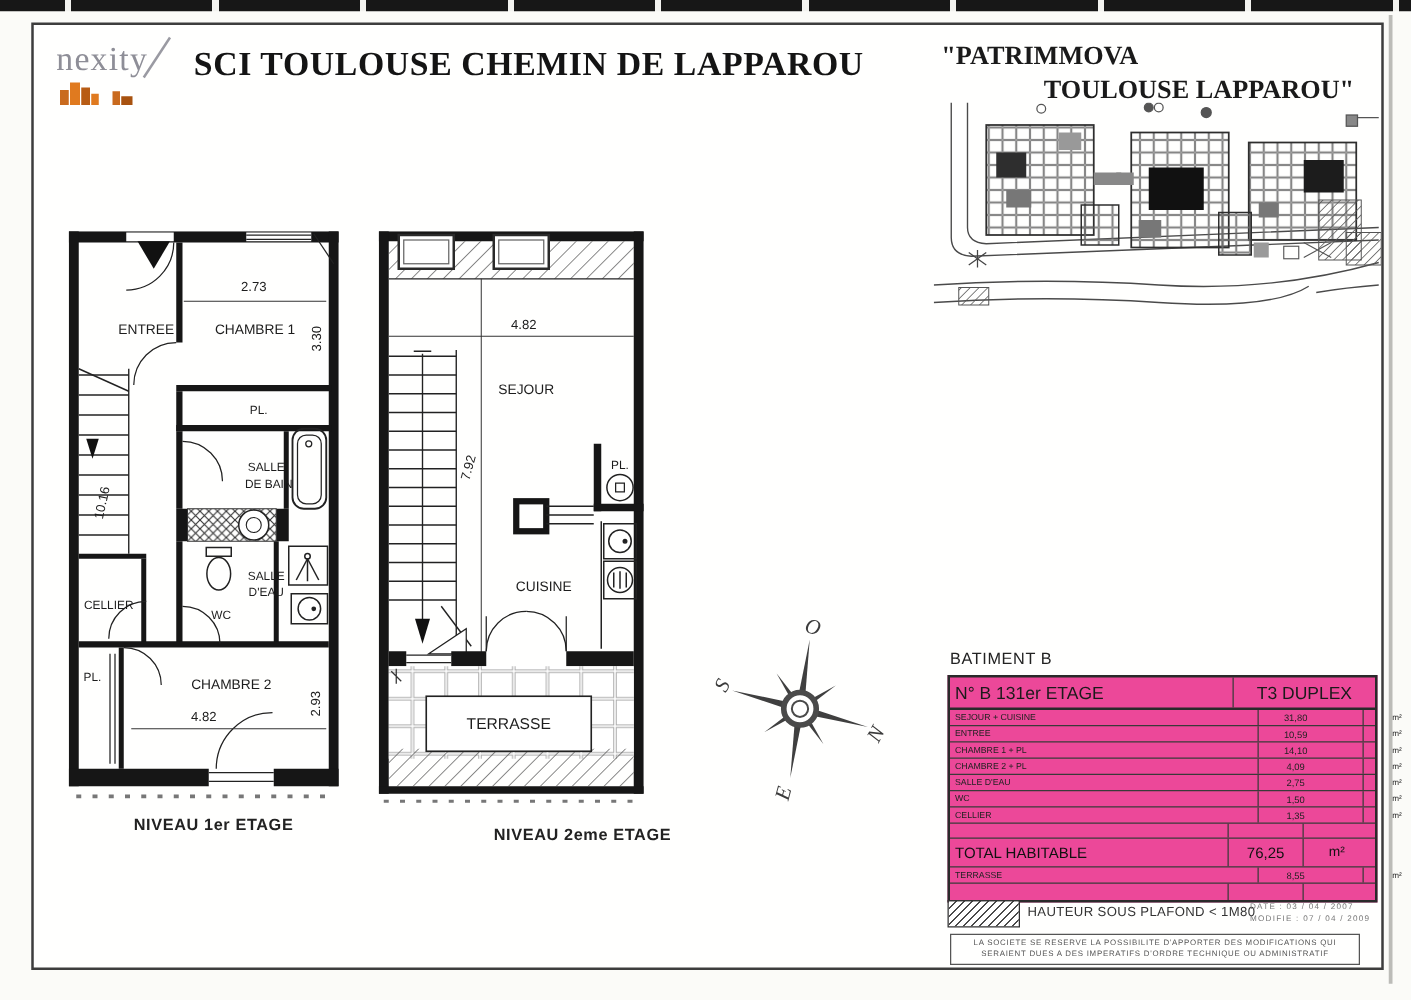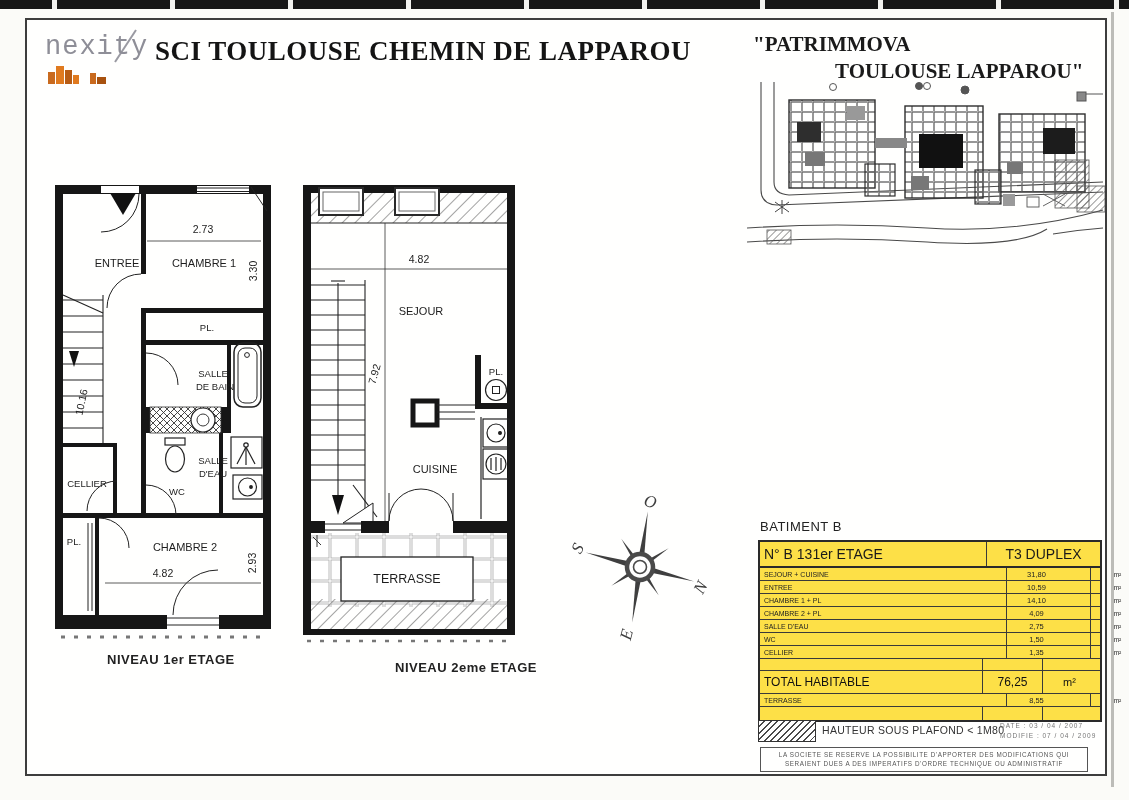--- a/index.html
+++ b/index.html
@@ -7,33 +7,33 @@
     width:1129px;height:800px;position:relative;overflow:hidden;
     background:#fbfbf8;font-family:"Liberation Sans",sans-serif;
   }
   .scan-top{position:absolute;left:0;top:0;width:1129px;height:9px;
     background:repeating-linear-gradient(90deg,#171717 0 52px,#f2f2ef 52px 57px,#171717 57px 118px);}
   .page-edge-right{position:absolute;left:1111px;top:12px;width:3px;height:775px;background:#bcbcb8;}
   .frame{position:absolute;left:25px;top:18px;width:1078px;height:754px;
     border:2px solid #3d3d3d;background:#fffffe;}
   
   .logo{position:absolute;left:16px;top:8px;width:105px;height:62px;}
-  .logo-text{position:absolute;left:2px;top:4px;font-family:Liberation Mono, monospace;
+  .logo-text{position:absolute;left:2px;top:4px;font-family:Liberation Serif, serif;
     font-size:27px;color:#8e8e97;letter-spacing:1px;}
   .main-title{position:absolute;left:128px;top:16px;width:560px;
     font-family:"Liberation Serif",serif;font-weight:bold;font-size:27px;color:#141414;
     letter-spacing:.5px;white-space:nowrap;}
   .proj-title{position:absolute;left:726px;top:12px;width:352px;
     font-family:"Liberation Serif",serif;font-weight:bold;font-size:21px;color:#1a1a1a;}
   .proj-line2{padding-left:82px;margin-top:2px;}
   
   .caption{position:absolute;font-size:13px;color:#222;font-weight:bold;letter-spacing:.5px;}
   
   .batiment{position:absolute;left:733px;top:499px;font-size:13px;color:#222;letter-spacing:.5px;}
-  .stable{position:absolute;left:731px;top:520px;width:340px;border:2px solid #2a2a2a;background:#fde047;}
+  .stable{position:absolute;left:731px;top:520px;width:340px;border:2px solid #2a2a2a;background:#ec4899;}
   .srow{display:grid;grid-template-columns:222px 60px 54px;border-bottom:1px solid #3a3a3a;}
   .srow:last-child{border-bottom:none;}
   .srow>div{border-left:1px solid #3a3a3a;display:flex;align-items:center;justify-content:center;}
   .srow>div:first-child{border-left:none;justify-content:flex-start;padding-left:4px;}
   .shead{height:24px;border-bottom:2px solid #2a2a2a;}
   .shead .hcell{display:flex;justify-content:space-between;align-items:center;padding:0 26px 0 5px;
     font-size:14px;color:#1a1a1a;}
   .shead .htype{font-size:14px;color:#1a1a1a;}
   .sdata{height:12px;font-size:7px;color:#222;gap:24px;}
   .sdata .val{font-size:7.5px;}

